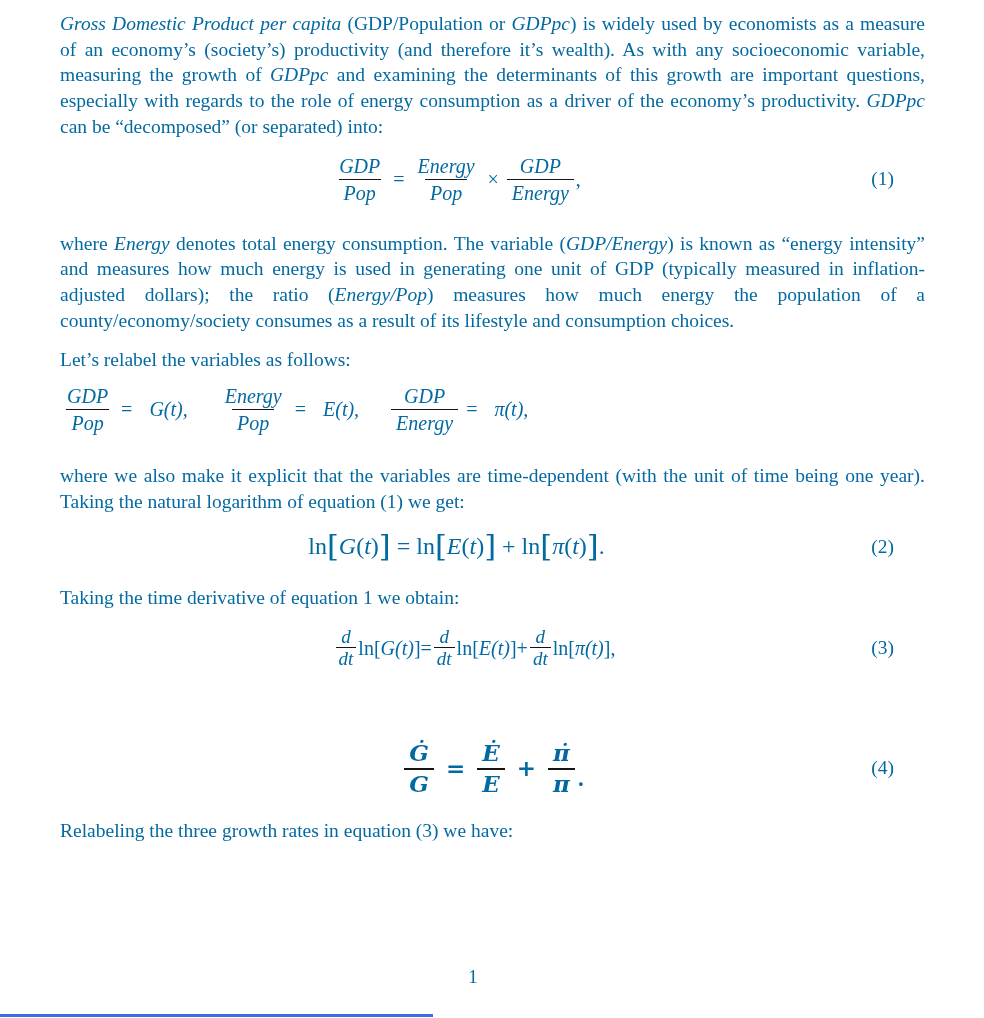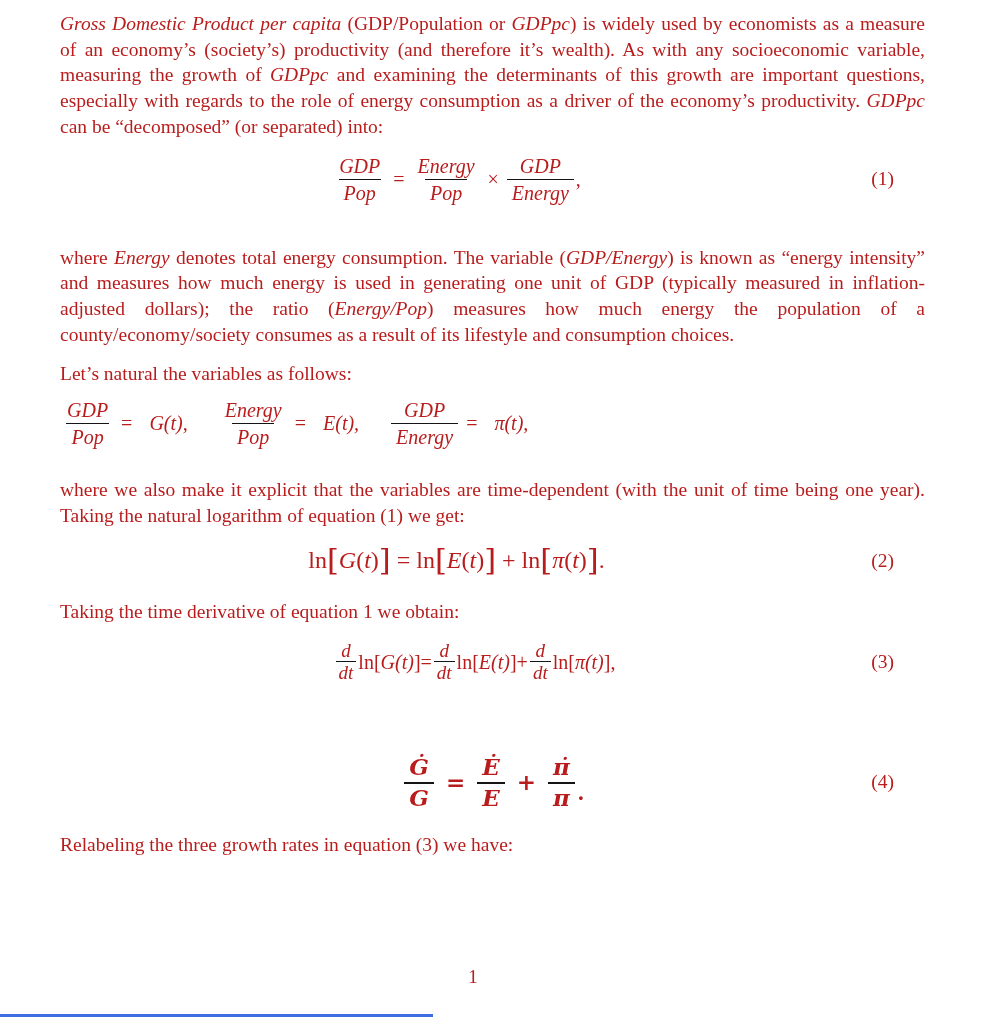--- a/index.html
+++ b/index.html
@@ -1,37 +1,37 @@
 <!DOCTYPE html>
 <html><head>
 <meta charset="utf-8">
 <style>
   html,body{margin:0;padding:0;background:#ffffff;}
   .page{position:relative;width:984px;height:1018px;background:#ffffff;overflow:hidden;
-        font-family:"Liberation Serif","DejaVu Serif",serif;color:#b91c1c;}
+        font-family:"Liberation Serif","DejaVu Serif",serif;color:#0369a1;}
   .content{position:absolute;left:60px;top:11px;width:865px;}
   .para{margin:0;font-size:19.5px;line-height:25.7px;text-align:justify;}
   .i{font-style:italic;}
   .eqrow{position:relative;display:flex;justify-content:center;font-size:20px;}
   .eqrow.left{justify-content:flex-start;}
   .eq-body{display:inline-flex;align-items:center;}
   .eq-inline{display:inline-block;font-size:24px;line-height:30px;white-space:pre;}
   .shift-lg{transform:translateX(-36px);}
   .shift-sm{transform:translateX(-18px);}
   .eqnum{position:absolute;right:31px;top:50%;transform:translateY(-50%);font-size:19.5px;}
   .frac{display:inline-flex;flex-direction:column;align-items:center;margin:0 2px;}
   .frac .num{display:block;padding:0 5px 1px;line-height:24px;}
   .frac .den{display:block;padding:1px 5px 0;line-height:24px;border-top:1.5px solid #141414;}
   .op{margin:0 6px;}
   .tx{line-height:26px;}
   .br{font-size:127%;line-height:1;vertical-align:-2px;font-family:"DejaVu Serif",serif;}
   .sb{font-size:64%;vertical-align:-5px;margin-right:1px;}
   
   .m-eq1{margin-top:14px;}
-  .m-p2{margin-top:40px;}
+  .m-p2{margin-top:26px;}
   .m-p3{margin-top:14px;}
   .m-rel{margin-top:11px;}
   .m-p4{margin-top:28px;}
   .m-eq2{margin-top:17px;}
   .m-p5{margin-top:23px;}
   .m-eq3{margin-top:12px;min-height:50px;}
   .m-eq4{margin-top:66px;}
   .m-p6{margin-top:21px;}
   .m-eq5{margin-top:15px;}
   .rel-group{display:inline-flex;align-items:center;margin-right:30px;}
@@ -73,21 +73,21 @@
           <span class="num i">GDP</span>
           <span class="den i">Energy</span>
         </span>
         <span class="tx">,</span>
       </span>
       <span class="eqnum">(1)</span>
     </div>
 
     <p class="para m-p2"><span>where </span><span class="i">Energy</span><span> denotes total energy consumption. The variable (</span><span class="i">GDP/Energy</span><span>) is known as “energy intensity” and measures how much energy is used in generating one unit of GDP (typically measured in inflation-adjusted dollars); the ratio (</span><span class="i">Energy/Pop</span><span>) measures how much energy the population of a county/economy/society consumes as a result of its lifestyle and consumption choices.</span></p>
 
-    <p class="para m-p3"><span>Let’s natural the variables as follows:</span></p>
+    <p class="para m-p3"><span>Let’s relabel the variables as follows:</span></p>
 
     <div class="eqrow left m-rel">
       <span class="eq-body">
         <span class="rel-group">
           <span class="frac">
             <span class="num i">GDP</span>
             <span class="den i">Pop</span>
           </span>
           <span class="op">=</span>
           <span class="res i">G(t),</span>

